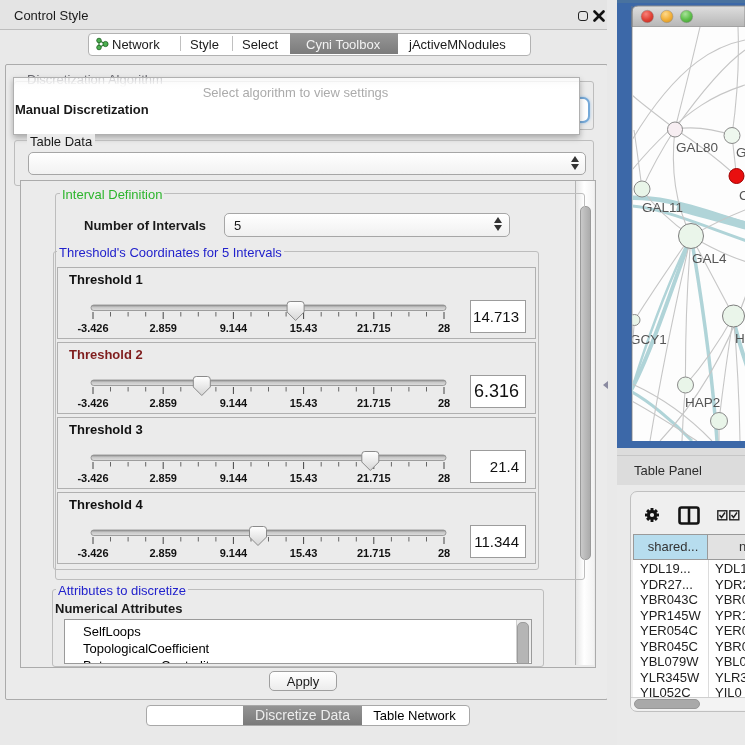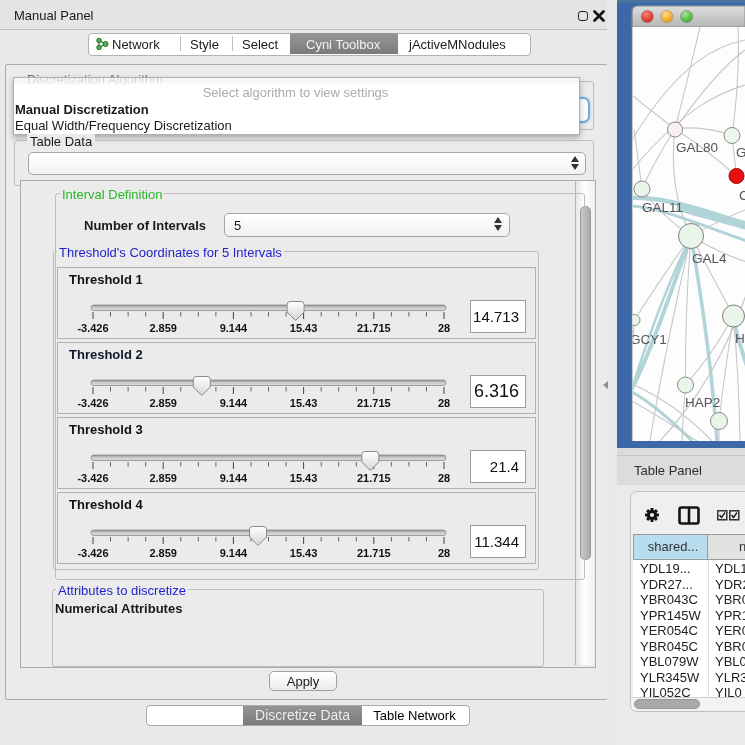--- a/index.html
+++ b/index.html
@@ -7,21 +7,21 @@
   .abs{position:absolute;}
   #stage{position:relative;width:745px;height:745px;background:#e9e9e9;overflow:hidden;}
   .t13{font-size:13px;color:#1a1a1a;}
   .bold{font-weight:bold;}
 </style>
 </head>
 <body>
 <div id="stage">
 
   <div class="abs" style="left:0;top:0;width:616px;height:29px;background:#e4e4e4;border-bottom:1px solid #bdbdbd;"></div>
-  <div class="abs t13" style="left:14px;top:8px;">Manual Panel</div>
+  <div class="abs t13" style="left:14px;top:8px;">Control Style</div>
   <div class="abs" style="left:578px;top:11px;width:8px;height:8px;border:1.8px solid #222;border-radius:3px;"></div>
   <svg class="abs" style="left:593px;top:10px;" width="12" height="12">
     <line x1="1.5" y1="1.5" x2="10.5" y2="10.5" stroke="#111" stroke-width="2.6" stroke-linecap="round"></line>
     <line x1="10.5" y1="1.5" x2="1.5" y2="10.5" stroke="#111" stroke-width="2.6" stroke-linecap="round"></line>
   </svg>
 
   <div class="abs" style="left:88px;top:33px;width:441px;height:21px;background:#ffffff;border:1px solid #b2b2b2;border-radius:4px;"></div>
   <svg class="abs" style="left:95px;top:37px;" width="14" height="14">
     <line x1="4" y1="3.5" x2="4" y2="10.5" stroke="#2e7d32" stroke-width="1.2"></line>
     <line x1="4" y1="3.5" x2="10.5" y2="7" stroke="#2e7d32" stroke-width="1.2"></line>
@@ -42,21 +42,20 @@
   <div class="abs" style="left:5px;top:64px;width:601px;height:634px;background:#ebebeb;border:1px solid #ababab;border-radius:2px;"></div>
 
   <div class="abs" style="left:14px;top:81px;width:578px;height:47px;border:1px solid #bdbdbd;border-radius:3px;"></div>
   <div class="abs t13" style="left:27px;top:72px;color:#68686f;">Discretization Algorithm</div>
 
   <div class="abs" style="left:556px;top:97px;width:30px;height:22px;background:#fff;border:2.5px solid #76a9d8;border-radius:7px;box-shadow:0 0 3px #9cc3e8;"></div>
 
   <div class="abs" style="left:13px;top:77px;width:565px;height:56px;border:1px solid #b0b0b0;background:linear-gradient(to bottom,rgba(255,255,255,0.66) 0px,rgba(255,255,255,0.97) 8px,#ffffff 13px);box-shadow:0 3px 6px rgba(0,0,0,0.28);"></div>
   <div class="abs t13" style="left:13px;top:85px;width:565px;text-align:center;color:#ababab;">Select algorithm to view settings</div>
   <div class="abs t13 bold" style="left:15px;top:102px;">Manual Discretization</div>
-  <div class="abs t13" style="left:15px;top:118px;">Equal Width/Frequency Discretization</div>
 
   <div class="abs" style="left:14px;top:140px;width:578px;height:44px;border:1px solid #bdbdbd;border-radius:3px;"></div>
   <div class="abs t13" style="left:27px;top:134px;background:#ebebeb;padding:0 3px;">Table Data</div>
   <div class="abs" style="left:28px;top:152px;width:556px;height:21px;background:linear-gradient(#ffffff,#f2f2f2);border:1px solid #a6a6a6;border-radius:5px;"></div>
   <svg class="abs" style="left:569px;top:155px;" width="12" height="16">
     <path d="M6 1 L10 7 L2 7 Z" fill="#333"></path>
       <path d="M6 15 L10 9 L2 9 Z" fill="#333"></path>
   </svg>
 
   <div class="abs" style="left:20px;top:180px;width:574px;height:486px;background:#ebebeb;border:1px solid #ababab;"></div>
@@ -120,21 +119,21 @@
           <linearGradient id="hg267" x1="0" y1="0" x2="0" y2="1">
             <stop offset="0" stop-color="#ffffff"></stop>
             <stop offset="1" stop-color="#d5d5d5"></stop>
           </linearGradient>
         </defs>
         <path d="M 226.1 7.5 Q 226.1 4.5 229.1 4.5 L 240.1 4.5 Q 243.1 4.5 243.1 7.5 L 243.1 15 L 234.6 23.5 L 226.1 15 Z" fill="url(#hg267)" stroke="#8a8a8a" stroke-width="1"></path>
       </svg>
       <div style="position:absolute;left:412px;top:32px;width:56px;height:33px;box-sizing:border-box;background:#fff;border:1px solid #9c9c9c;font-size:15px;color:#111;text-align:right;line-height:31px;padding-right:6px;">14.713</div>
     </div>
   <div class="abs" style="left:57px;top:342px;width:477px;height:70px;background:#ebebeb;border:1px solid #b0b0b0;">
-      <div style="position:absolute;left:11px;top:3.5px;font-size:13px;font-weight:bold;color:#0f172a;">Threshold 2</div>
+      <div style="position:absolute;left:11px;top:3.5px;font-size:13px;font-weight:bold;color:#7f1d1d;">Threshold 2</div>
       <svg style="position:absolute;left:3px;top:29px;" width="400" height="41">
         <defs>
           <linearGradient id="tg342" x1="0" y1="0" x2="0" y2="1">
             <stop offset="0" stop-color="#8f8f8f"></stop>
             <stop offset="0.45" stop-color="#c9c9c9"></stop>
             <stop offset="1" stop-color="#dedede"></stop>
           </linearGradient>
         </defs>
         <rect x="30" y="8" width="355" height="5.5" rx="2.7" fill="url(#tg342)" stroke="#8a8a8a" stroke-width="0.8"></rect>
         <line x1="32.0" y1="15" x2="32.0" y2="22" stroke="#444" stroke-width="1"></line>
@@ -267,20 +266,27 @@
           </linearGradient>
         </defs>
         <path d="M 188.5 7.5 Q 188.5 4.5 191.5 4.5 L 202.5 4.5 Q 205.5 4.5 205.5 7.5 L 205.5 15 L 197.0 23.5 L 188.5 15 Z" fill="url(#hg492)" stroke="#8a8a8a" stroke-width="1"></path>
       </svg>
       <div style="position:absolute;left:412px;top:32px;width:56px;height:33px;box-sizing:border-box;background:#fff;border:1px solid #9c9c9c;font-size:15px;color:#111;text-align:right;line-height:31px;padding-right:6px;">11.344</div>
     </div>
 
   <div class="abs" style="left:52px;top:589px;width:490px;height:76px;border:1px solid #bdbdbd;border-radius:3px;"></div>
   <div class="abs t13" style="left:56px;top:583px;background:#ebebeb;padding:0 2px;color:#2222cc;">Attributes to discretize</div>
   <div class="abs t13 bold" style="left:55px;top:601px;">Numerical Attributes</div>
+  <div class="abs" style="left:64px;top:619px;width:466px;height:43px;background:#ffffff;border:1px solid #9a9a9a;overflow:hidden;">
+    <div style="position:absolute;left:18px;top:4px;font-size:13px;">SelfLoops</div>
+    <div style="position:absolute;left:18px;top:21px;font-size:13px;">TopologicalCoefficient</div>
+    <div style="position:absolute;left:18px;top:38px;font-size:13px;">BetweennessCentrality</div>
+    <div style="position:absolute;right:0;top:0;width:14px;height:42px;background:#ededed;border-left:1px solid #cfcfcf;"></div>
+    <div style="position:absolute;right:2px;top:2px;width:10px;height:56px;background:#b5b5b5;border:1px solid #9c9c9c;border-radius:5px;"></div>
+  </div>
 
   <div class="abs" style="left:269px;top:671px;width:66px;height:18px;background:linear-gradient(#ffffff,#ececec);border:1px solid #9f9f9f;border-radius:5px;text-align:center;">
     <span class="t13" style="line-height:18px;">Apply</span>
   </div>
 
   <div class="abs" style="left:146px;top:705px;width:322px;height:19px;background:#ffffff;border:1px solid #a8a8a8;border-radius:4px;overflow:hidden;">
     <div style="position:absolute;left:0;top:0;width:94px;height:19px;text-align:center;font-size:13px;line-height:19px;margin-top:40px;">Impute Data</div>
     <div style="position:absolute;left:96px;top:0;width:119px;height:19px;background:linear-gradient(#949494,#7a7a7a);text-align:center;font-size:14px;line-height:19px;color:#ededed;">Discretize Data</div>
     <div style="position:absolute;left:213px;top:0;width:109px;height:19px;text-align:center;font-size:13px;line-height:19px;">Table Network</div>
   </div>

